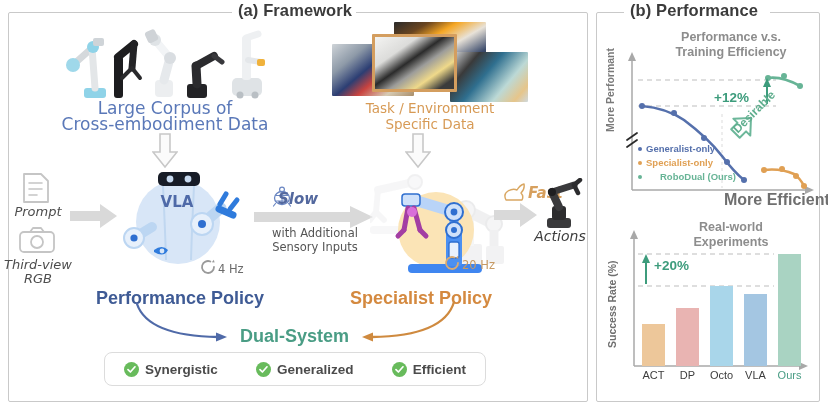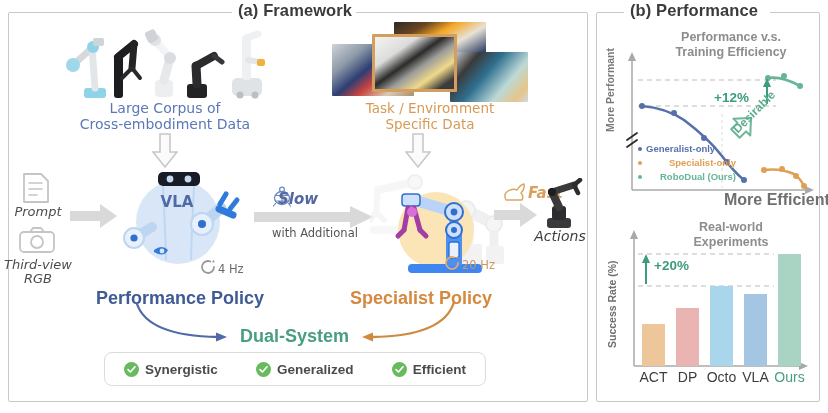--- a/index.html
+++ b/index.html
@@ -32,21 +32,21 @@
   #framework-title { left: 238px; }
   #performance-title { left: 630px; }
 
   
   .abs { position: absolute; }
 
   
   #corpus-images { left: 62px; top: 26px; width: 205px; height: 70px; }
 
   .caption-blue {
-    color: #5a78b8; font-size: 14px; line-height: 16px;
+    color: #5a78b8; font-size: 17px; line-height: 16px;
     font-family: "DejaVu Sans", sans-serif; text-align: center;
   }
   .caption-orange {
     color: #d79a55; font-size: 13.5px; line-height: 16px;
     font-family: "DejaVu Sans", sans-serif; text-align: center;
   }
   #corpus-caption { left: 40px; top: 100px; width: 250px; }
   #task-caption   { left: 330px; top: 100px; width: 200px; }
 
   
@@ -135,21 +135,21 @@
   }
   .legend-row { display: flex; align-items: center; gap: 4px; line-height: 11px; }
   .legend-dot { width: 4px; height: 4px; border-radius: 50%; flex: none; }
   .legend-text { font-size: 9.5px; white-space: nowrap; font-weight: bold; }
 
   .delta-label { position: absolute; font-size: 13.5px; font-weight: bold; color: #3d9c7c; }
   .desirable-word {
     position: absolute; font-size: 12px; font-weight: bold; color: #5fae8e;
     transform: rotate(-45deg); transform-origin: left top; white-space: nowrap;
   }
-  .tick-label { position:absolute; font-size: 14px; color: #3d3d3d; white-space: nowrap; }
+  .tick-label { position:absolute; font-size: 11px; color: #3d3d3d; white-space: nowrap; }
 </style>
 </head>
 <body>
 
 <div id="root">
 
   <div class="panel-frame" id="framework-frame"></div>
   <div class="panel-frame" id="performance-frame"></div>
 
   <div class="title-notch" style="left:232px; width:124px;"></div>
@@ -296,20 +296,21 @@
     <path d="M3.5 17.5 L1.5 20 M16.5 17.5 L18.5 20" stroke="#6a86c2" stroke-width="1.2" stroke-linecap="round"></path>
   </svg>
   <div class="abs speed-word" id="slow-word">Slow</div>
 
   <svg class="abs" style="left:254px; top:206px;" width="120" height="22" viewBox="0 0 120 22">
     <path d="M0 6 L96 6 L96 0 L119 11 L96 22 L96 16 L0 16 Z" fill="#d9d9d9"></path>
   </svg>
 
   <div class="abs" id="slow-sub">
     <div>with Additional</div>
+    <div>Sensory Inputs</div>
   </div>
 
   <svg class="abs" style="left:370px; top:168px;" width="150" height="112" viewBox="0 0 150 112">
 
     <g opacity="0.45">
       <rect x="82" y="76" width="30" height="22" rx="2" fill="#e3e4e6"></rect>
       <rect x="90" y="40" width="14" height="38" fill="#ebecee"></rect>
       <path d="M96 42 L124 56" stroke="#dfe0e2" stroke-width="12" stroke-linecap="round"></path>
       <circle cx="96" cy="42" r="9" fill="#e9eaec" stroke="#d4d5d7" stroke-width="2"></circle>
       <circle cx="124" cy="56" r="8" fill="#e9eaec" stroke="#d4d5d7" stroke-width="2"></circle>
@@ -456,21 +457,21 @@
 
     <div class="delta-label" style="left:110px; top:62px;">+12%</div>
     <div class="desirable-word" style="left:126px; top:98px;">Desirable</div>
 
     
     <div class="abs" style="left:34px; top:115px;">
       <div class="legend-row">
         <span class="legend-dot" style="background:#5570ac;"></span>
         <span class="legend-text" style="color:#5570ac;">Generalist-only</span>
       </div>
-      <div class="legend-row" style="margin-top:3px;justify-content:space-between;">
+      <div class="legend-row" style="margin-top:3px;">
         <span class="legend-dot" style="background:#e0a054;"></span>
         <span class="legend-text" style="color:#e0a054;">Specialist-only</span>
       </div>
       <div class="legend-row" style="margin-top:3px;">
         <span class="legend-dot" style="background:#67b496;"></span>
         <span class="legend-text" style="color:#67b496;margin-left:14px;">RoboDual (Ours)</span>
       </div>
     </div>
   </div>
 

